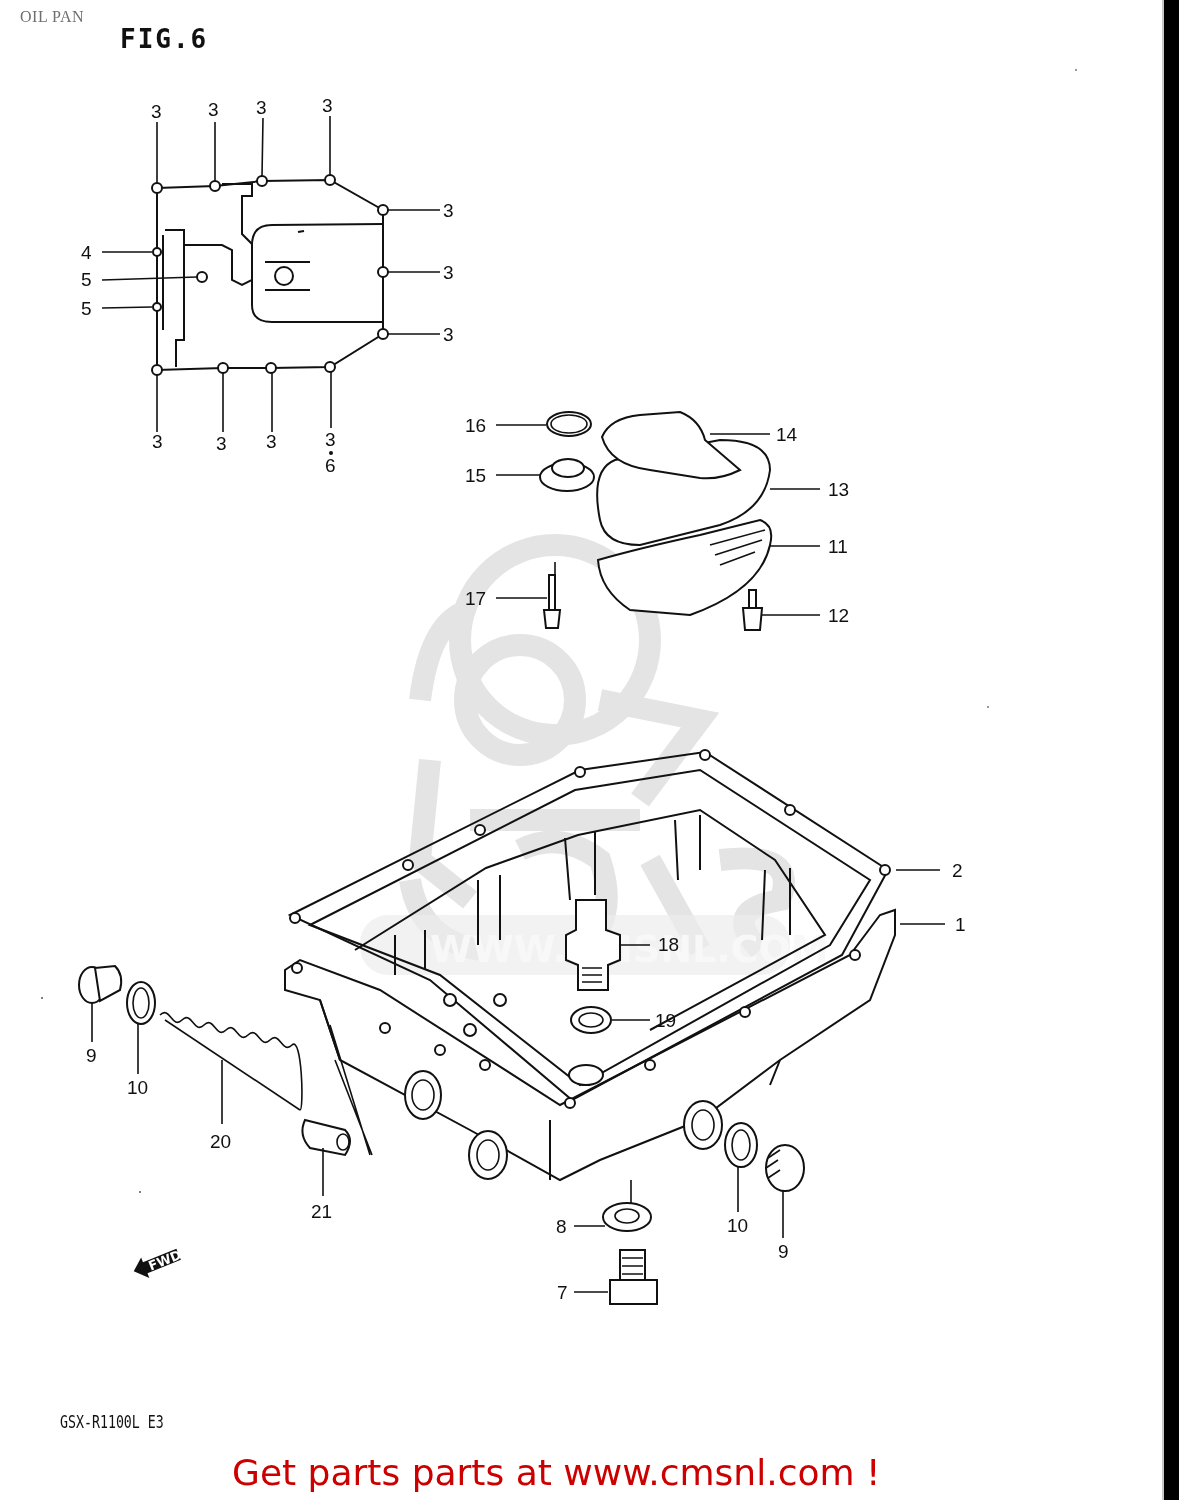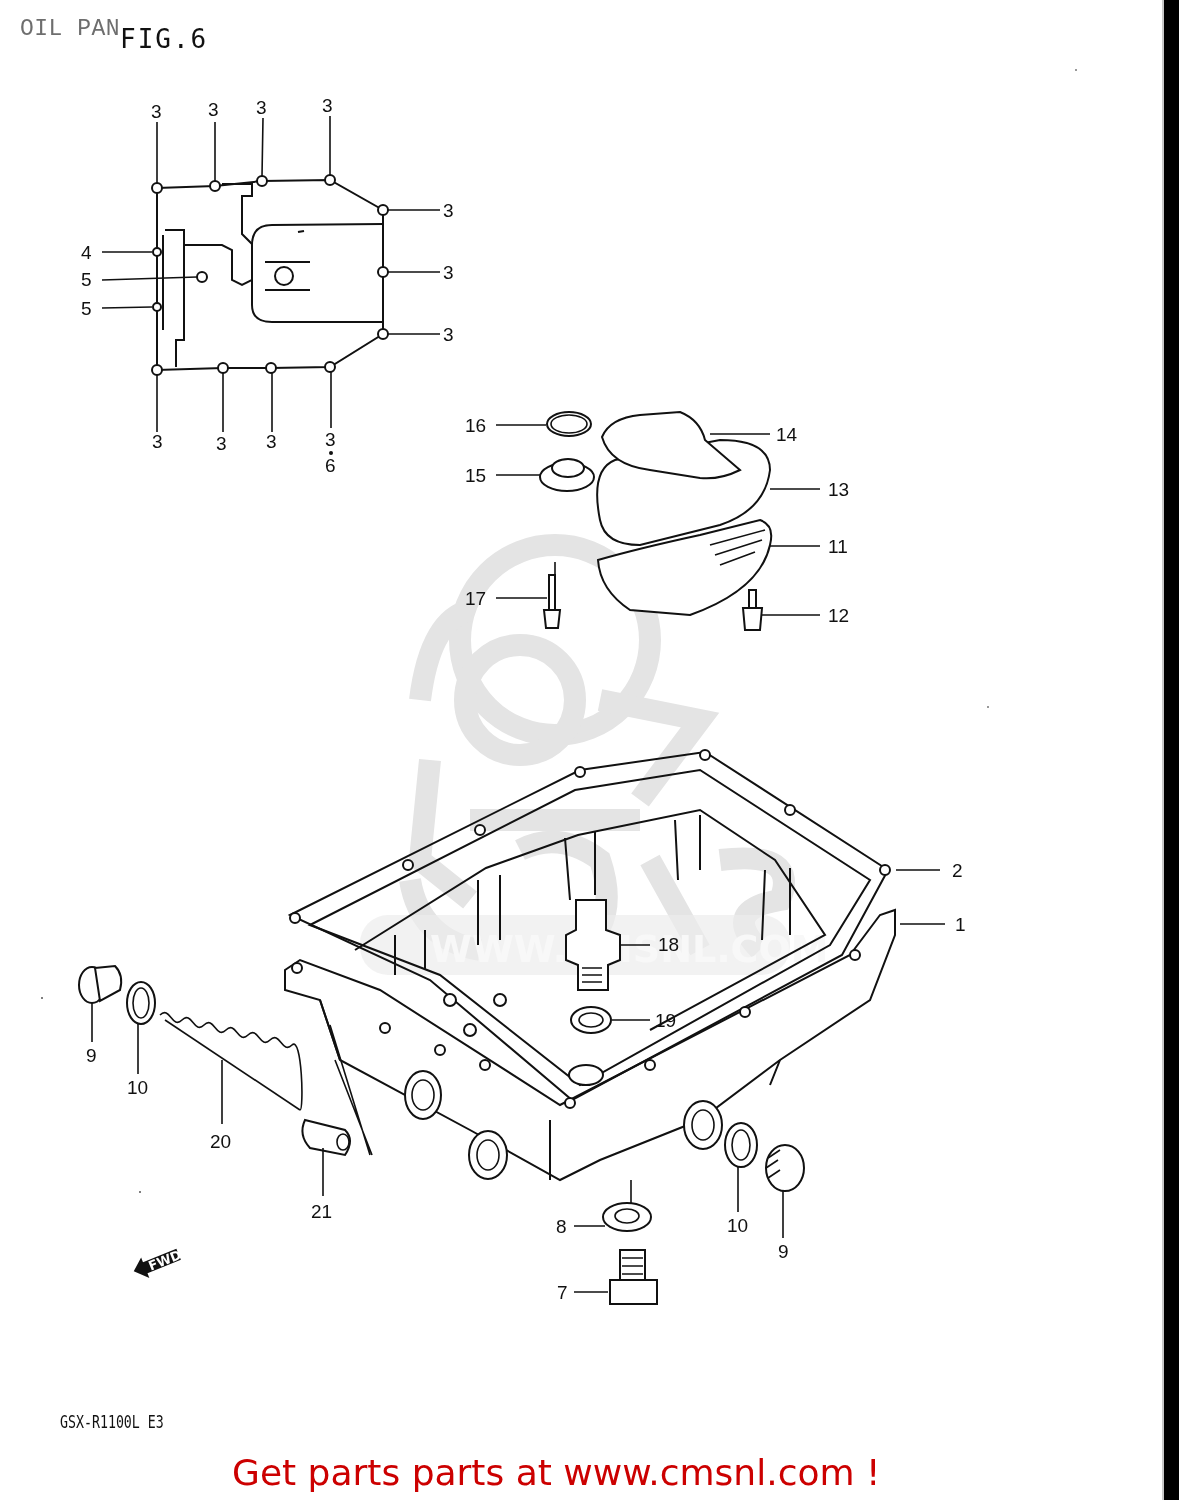--- a/index.html
+++ b/index.html
@@ -1,26 +1,26 @@
 <!DOCTYPE html>
 <html><head>
   <meta charset="utf-8">
   <style>
     html, body { margin: 0; padding: 0; }
     body {
       width: 1179px; height: 1500px; position: relative; overflow: hidden;
       background: #ffffff; font-family: "Liberation Sans", sans-serif;
     }
     .page-title {
-      position: absolute; left: 20px; top: 16px; font-size: 23px; color: #6e6e6e;
-      font-family: Liberation Mono, monospace; letter-spacing: 0.5px;
+      position: absolute; left: 20px; top: 8px; font-size: 16px; color: #6e6e6e;
+      font-family: Liberation Serif, serif; letter-spacing: 0.5px;
     }
     .fig-label {
       position: absolute; left: 120px; top: 24px; font-size: 26px; color: #111;
-      font-family: "DejaVu Sans Mono", monospace; font-weight: normal; letter-spacing: 2px;
+      font-family: "DejaVu Sans Mono", monospace; font-weight: bold; letter-spacing: 2px;
     }
     .model-label {
       position: absolute; left: 60px; top: 1412px; font-size: 17px; color: #111;
       font-family: "DejaVu Sans Mono", monospace; transform: scaleX(0.78); transform-origin: left;
     }
     .footer-link {
       position: absolute; left: 232px; top: 1452px; font-size: 36px; color: #cc0000;
       font-family: "DejaVu Sans", sans-serif; text-decoration: none; white-space: nowrap;
     }
     .right-bar {

